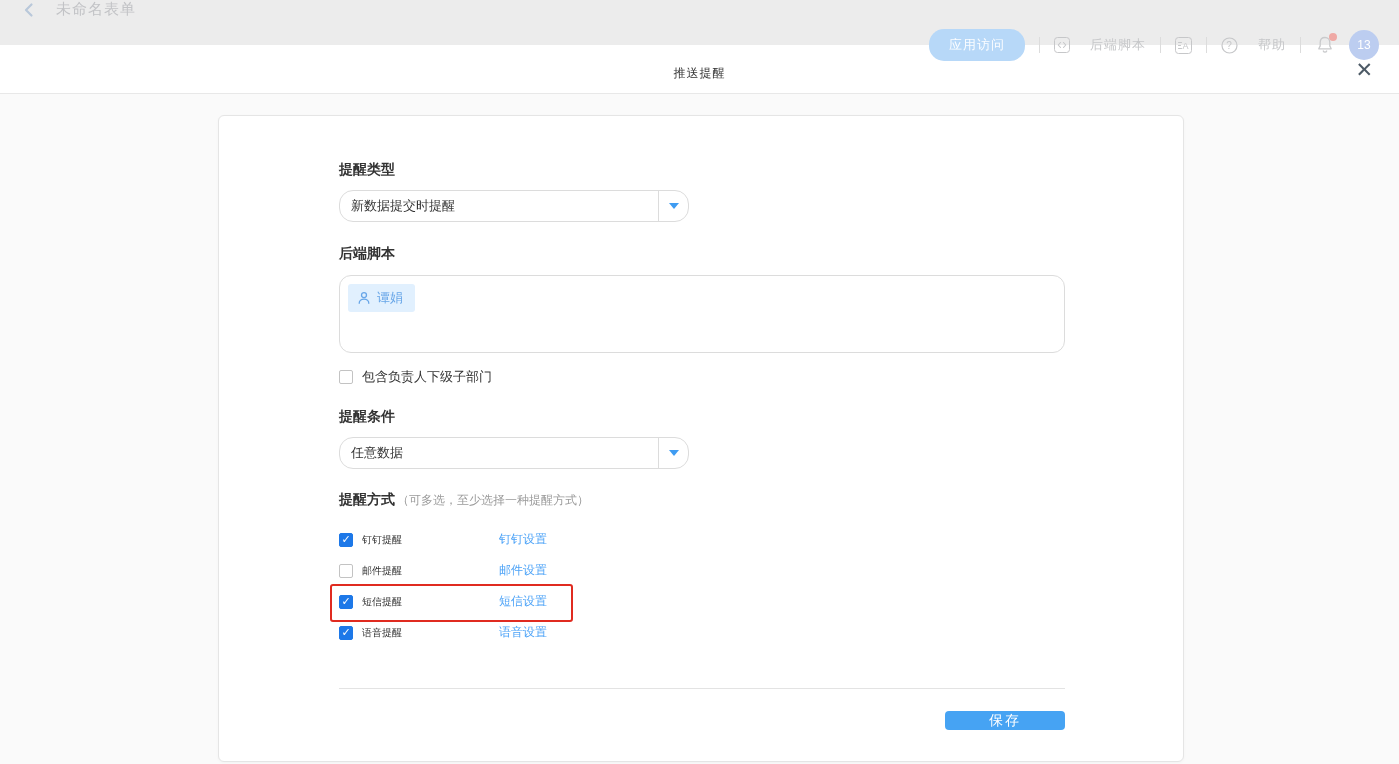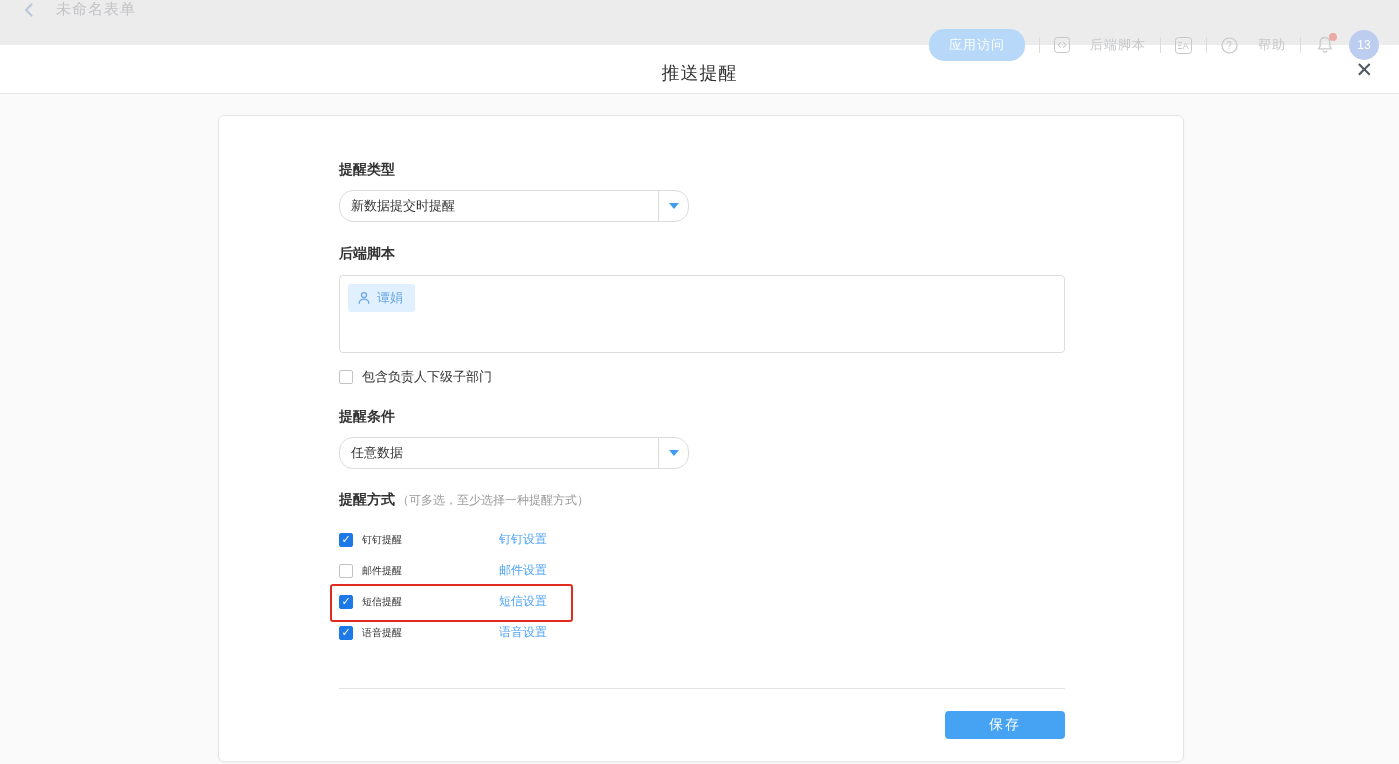--- a/index.html
+++ b/index.html
@@ -31,21 +31,21 @@
     width:30px; height:30px; border-radius:50%; background:#bccdf0;
     color:#fff; font-size:12px; display:flex; align-items:center; justify-content:center; cursor:pointer;
   }
 
   
   .dialog { position:absolute; left:0; top:45px; width:1399px; height:719px; background:#fafafa; }
   .dialog-titlebar {
     height:49px; background:#fff; border-bottom:1px solid #e8e8e8;
     display:flex; align-items:center; justify-content:center; position:relative;
   }
-  .dialog-title { font-size:18px; color:#333; letter-spacing:1px;margin-top:8px; }
+  .dialog-title { font-size:12px; color:#333; letter-spacing:1px;margin-top:8px; }
   .dialog-close {
     position:absolute; right:22px; top:50%; transform:translateY(-50%);
     font-size:21px; color:#4d5a66; cursor:pointer; line-height:1; padding:4px;
   }
 
   
   .card {
     position:absolute; left:218px; top:70px; width:966px; height:647px;
     background:#fff; border:1px solid #e5e5e5; border-radius:6px;
     box-shadow:0 1px 3px rgba(0,0,0,0.03);
@@ -68,21 +68,21 @@
     width:30px; height:100%; border-left:1px solid #dcdcdc;
     display:flex; align-items:center; justify-content:center;
   }
   .tri-down {
     width:0; height:0; border-left:5px solid transparent;
     border-right:5px solid transparent; border-top:6px solid #3f9cf2;
   }
 
   .people-box {
     position:absolute; top:159px; width:726px; height:78px;
-    border:1px solid #dcdcdc; border-radius:4px; background:#fff; padding:8px; cursor:text;
+    border:1px solid #dcdcdc; border-radius:12px; background:#fff; padding:8px; cursor:text;
   }
   .person-tag {
     display:inline-flex; align-items:center; gap:6px; background:#e1f0fe;
     border-radius:3px; padding:5px 12px 5px 9px; cursor:default;
   }
   .person-tag span { font-size:13px; color:#68a6e8; }
 
   .check-row { position:absolute; display:flex; align-items:center; }
   .row-subdept { top:252px; }
   .checkbox {
@@ -100,21 +100,21 @@
   .method-row { position:relative; height:31px; display:flex; align-items:center; }
   .method-label { font-size:10px; color:#333; margin-left:9px; width:137px; cursor:default; }
   .method-link { font-size:12px; color:#4da3f7; text-decoration:none; cursor:pointer; }
   .method-row.highlighted::after {
     content:""; position:absolute; left:-9px; top:-2px; width:239px; height:34px;
     border:2px solid #e02b20; border-radius:3px; pointer-events:none;
   }
 
   .footer-divider { position:absolute; top:572px; width:726px; height:1px; background:#e3e3e3; }
   .save-btn {
-    position:absolute; top:595px; left:606px; width:120px; height:28px;
+    position:absolute; top:595px; left:606px; width:120px; height:19px;
     background:#46a3f3; color:#fff; font-size:14px; border:none; border-radius:4px;
     cursor:pointer; letter-spacing:2px; font-family:inherit;
   }
 
   .icon-svg { display:block; }
 </style>
 </head>
 <body>
 
 <div class="app-header">

